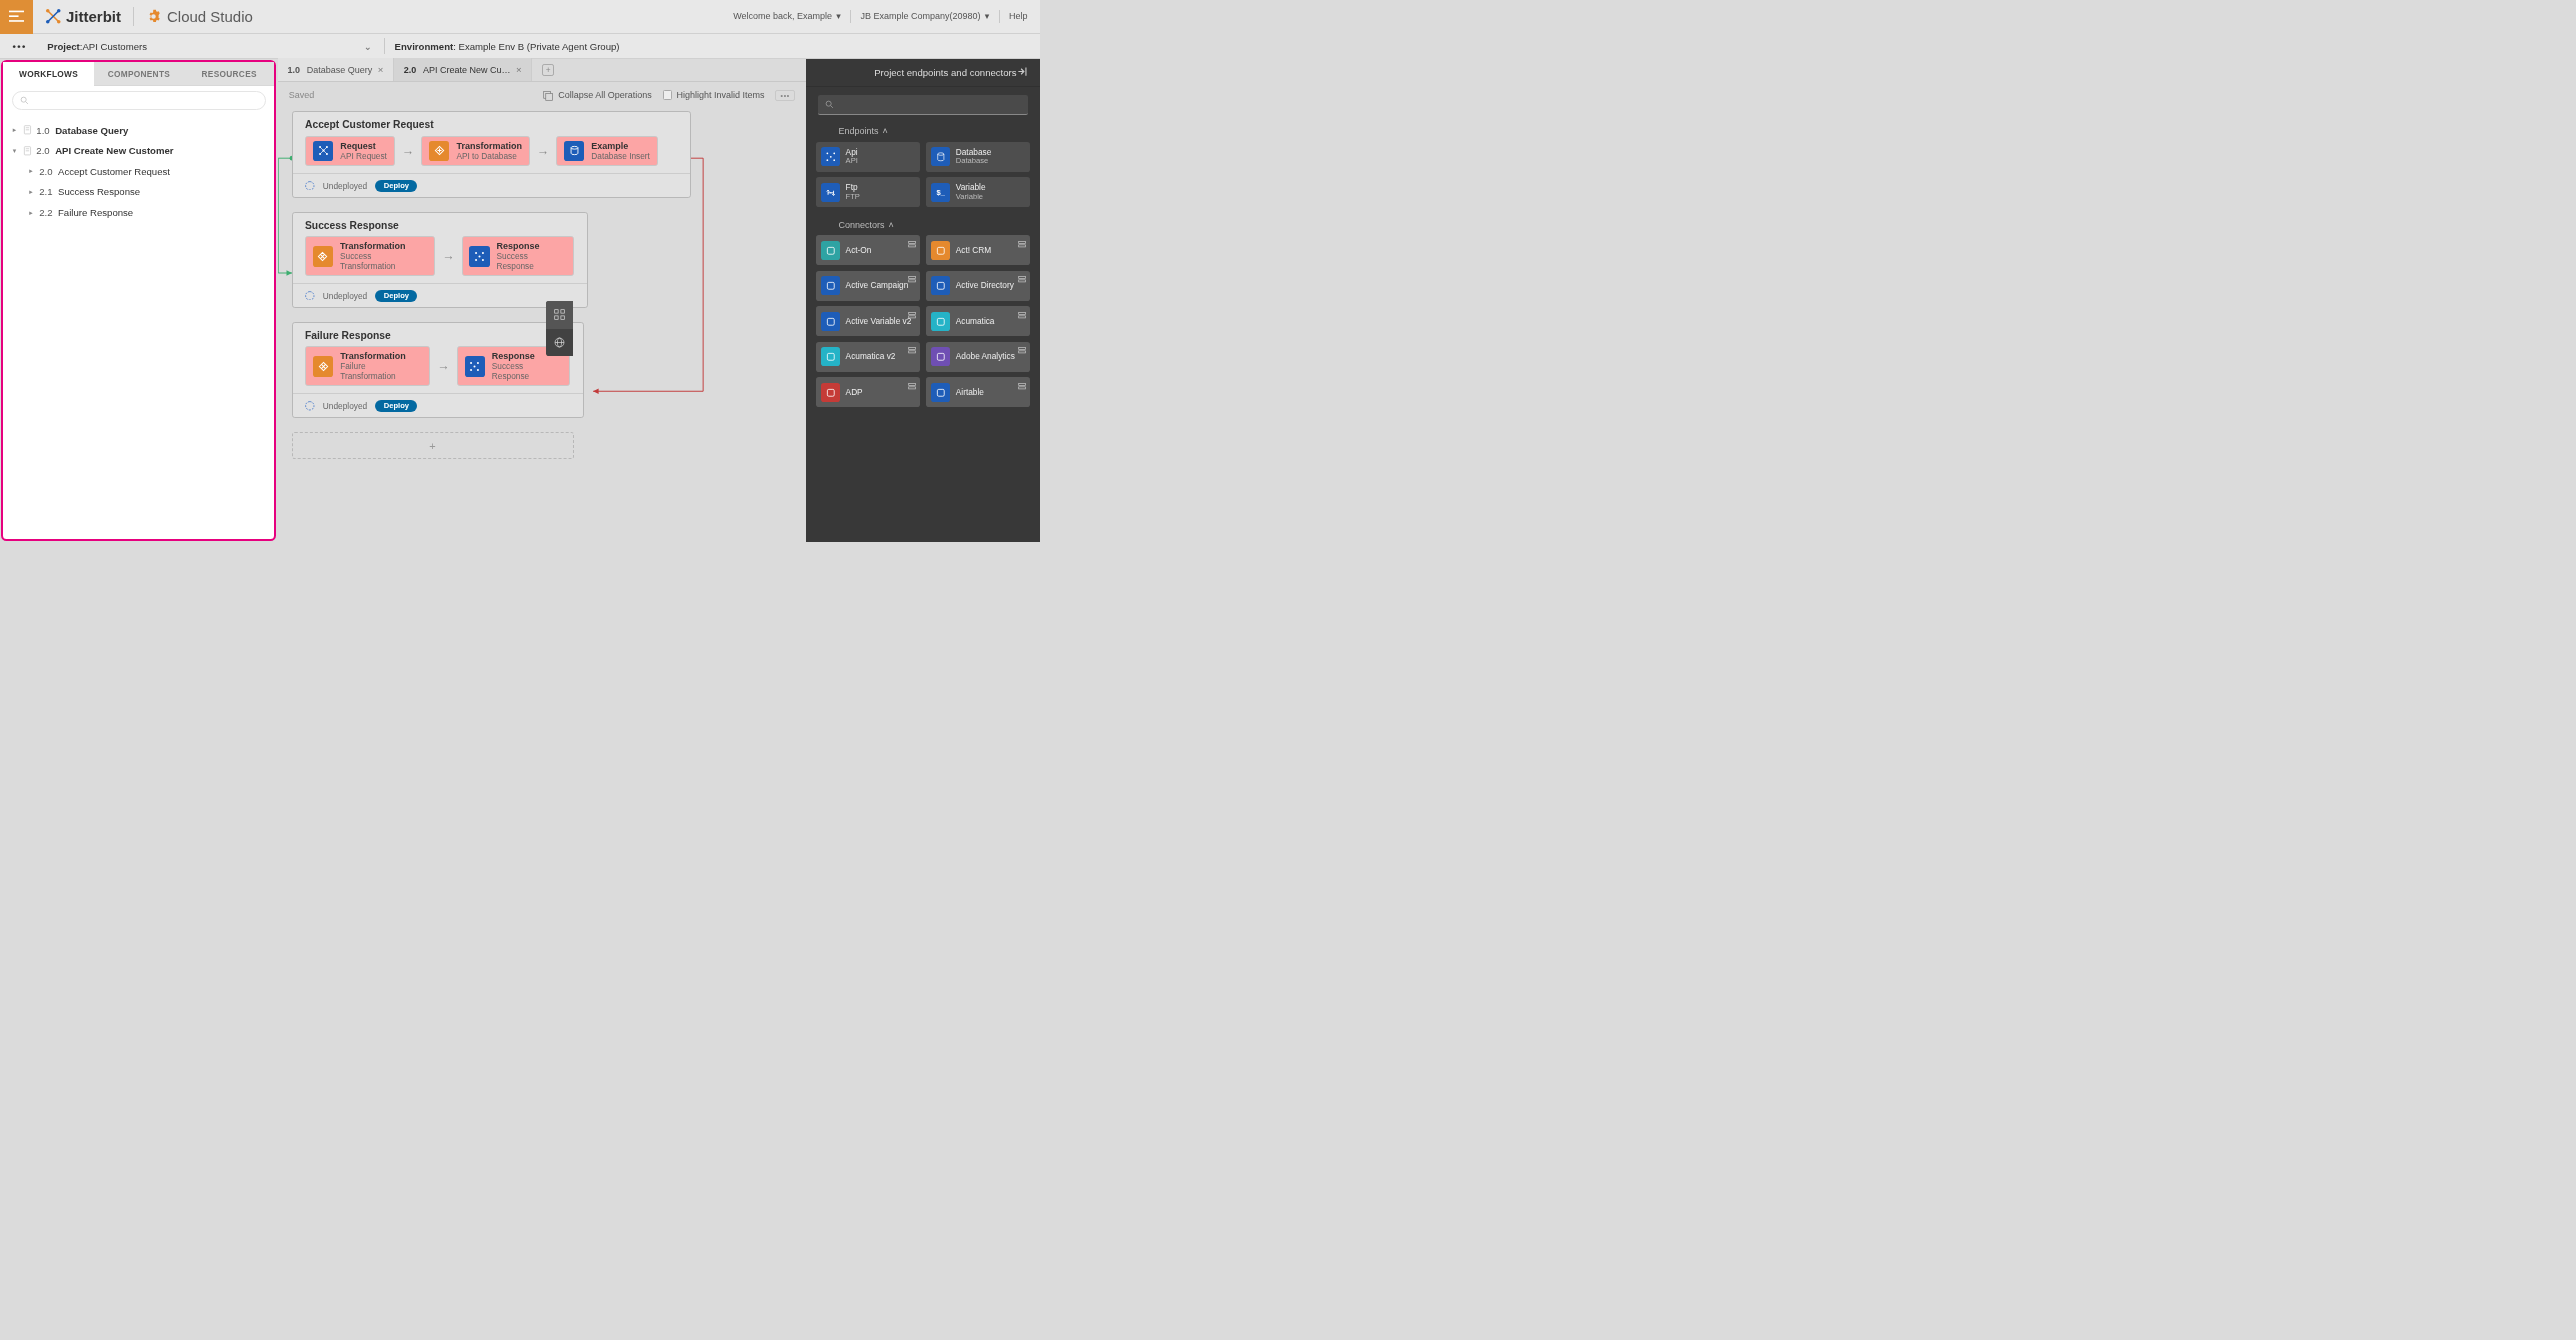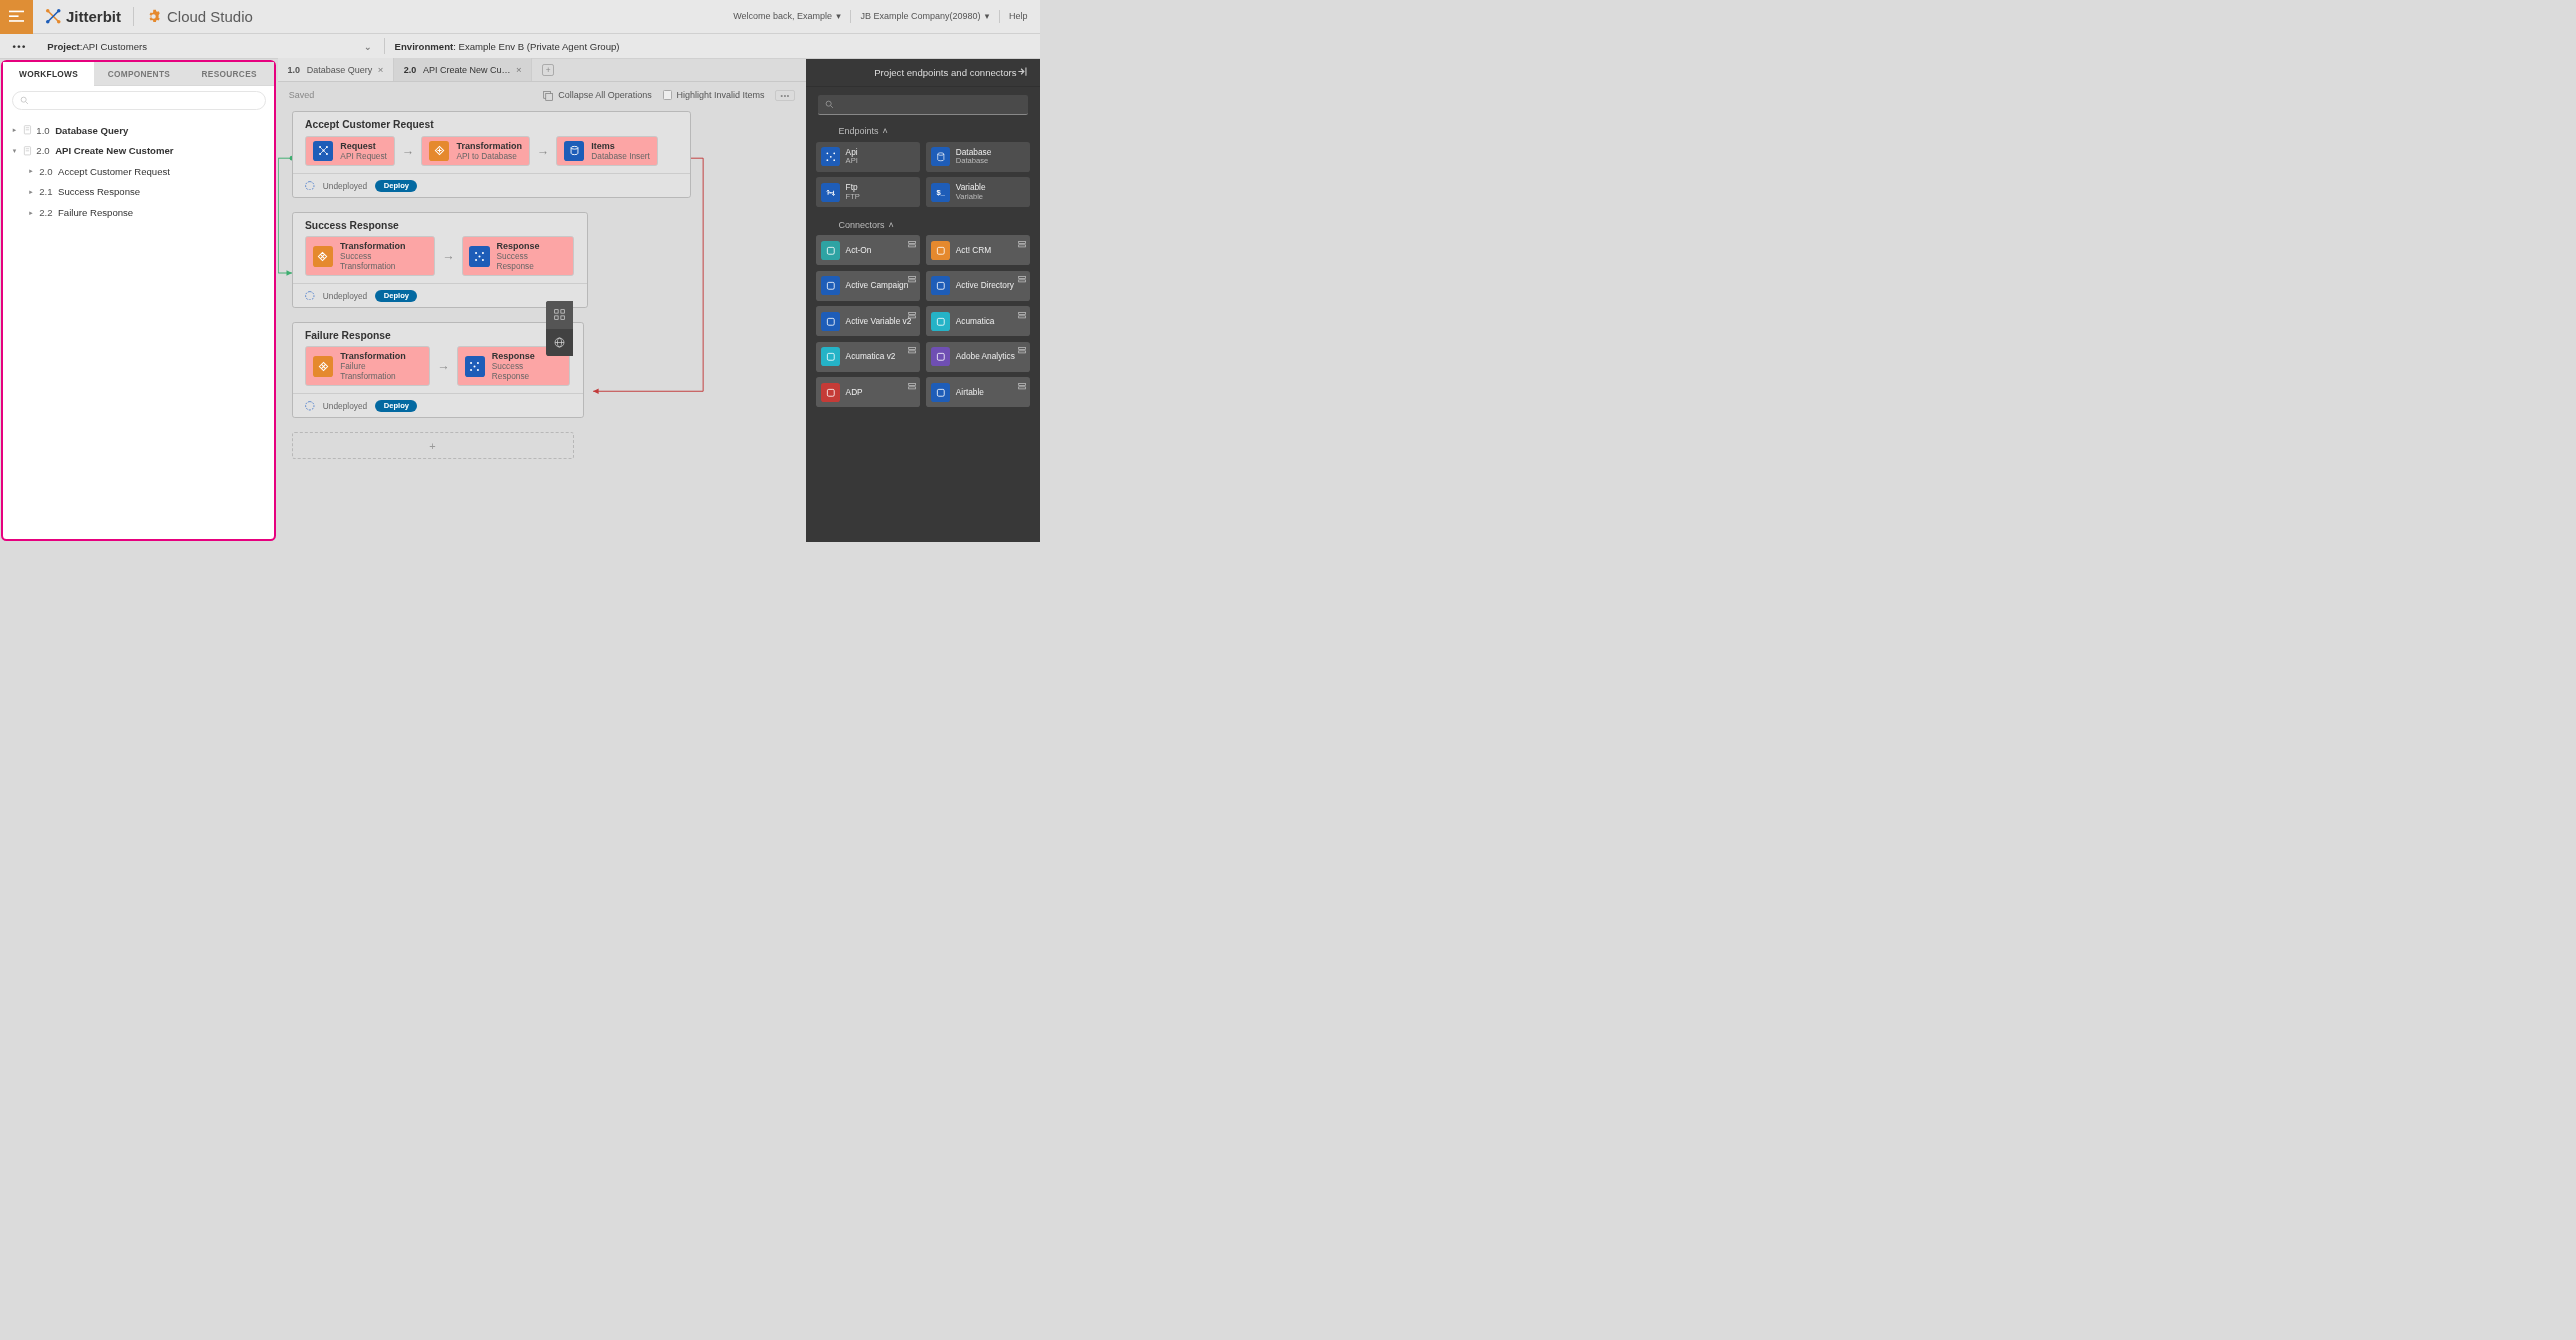--- a/index.html
+++ b/index.html
@@ -306,21 +306,21 @@
           </div>
           <span class="arrow">→</span>
           <div class="step">
             <div class="ico blue">
                 <svg width="11" height="11" viewBox="0 0 16 16">
                   <ellipse cx="8" cy="4" rx="5" ry="2" fill="none" stroke="#fff" stroke-width="1.3"></ellipse>
                   <path d="M3 4 L3 12 A5 2 0 0 0 13 12 L13 4" fill="none" stroke="#fff" stroke-width="1.3"></path>
                 </svg>
               </div>
             <div class="txts">
-                <div class="t1">Items</div>
+                <div class="t1">Example</div>
                 <div class="t2">Database Insert</div>
               </div>
           </div>
         </div>
         <div class="op-footer">
           <svg class="undep-ico" viewBox="0 0 16 16">
               <path d="M8 1 A7 7 0 1 1 7.99 1" fill="none" stroke="#4B7CCB" stroke-width="1.5" stroke-dasharray="3 2"></path>
             </svg>
           <span>Undeployed</span>
           <span class="deploy-btn">Deploy</span>

